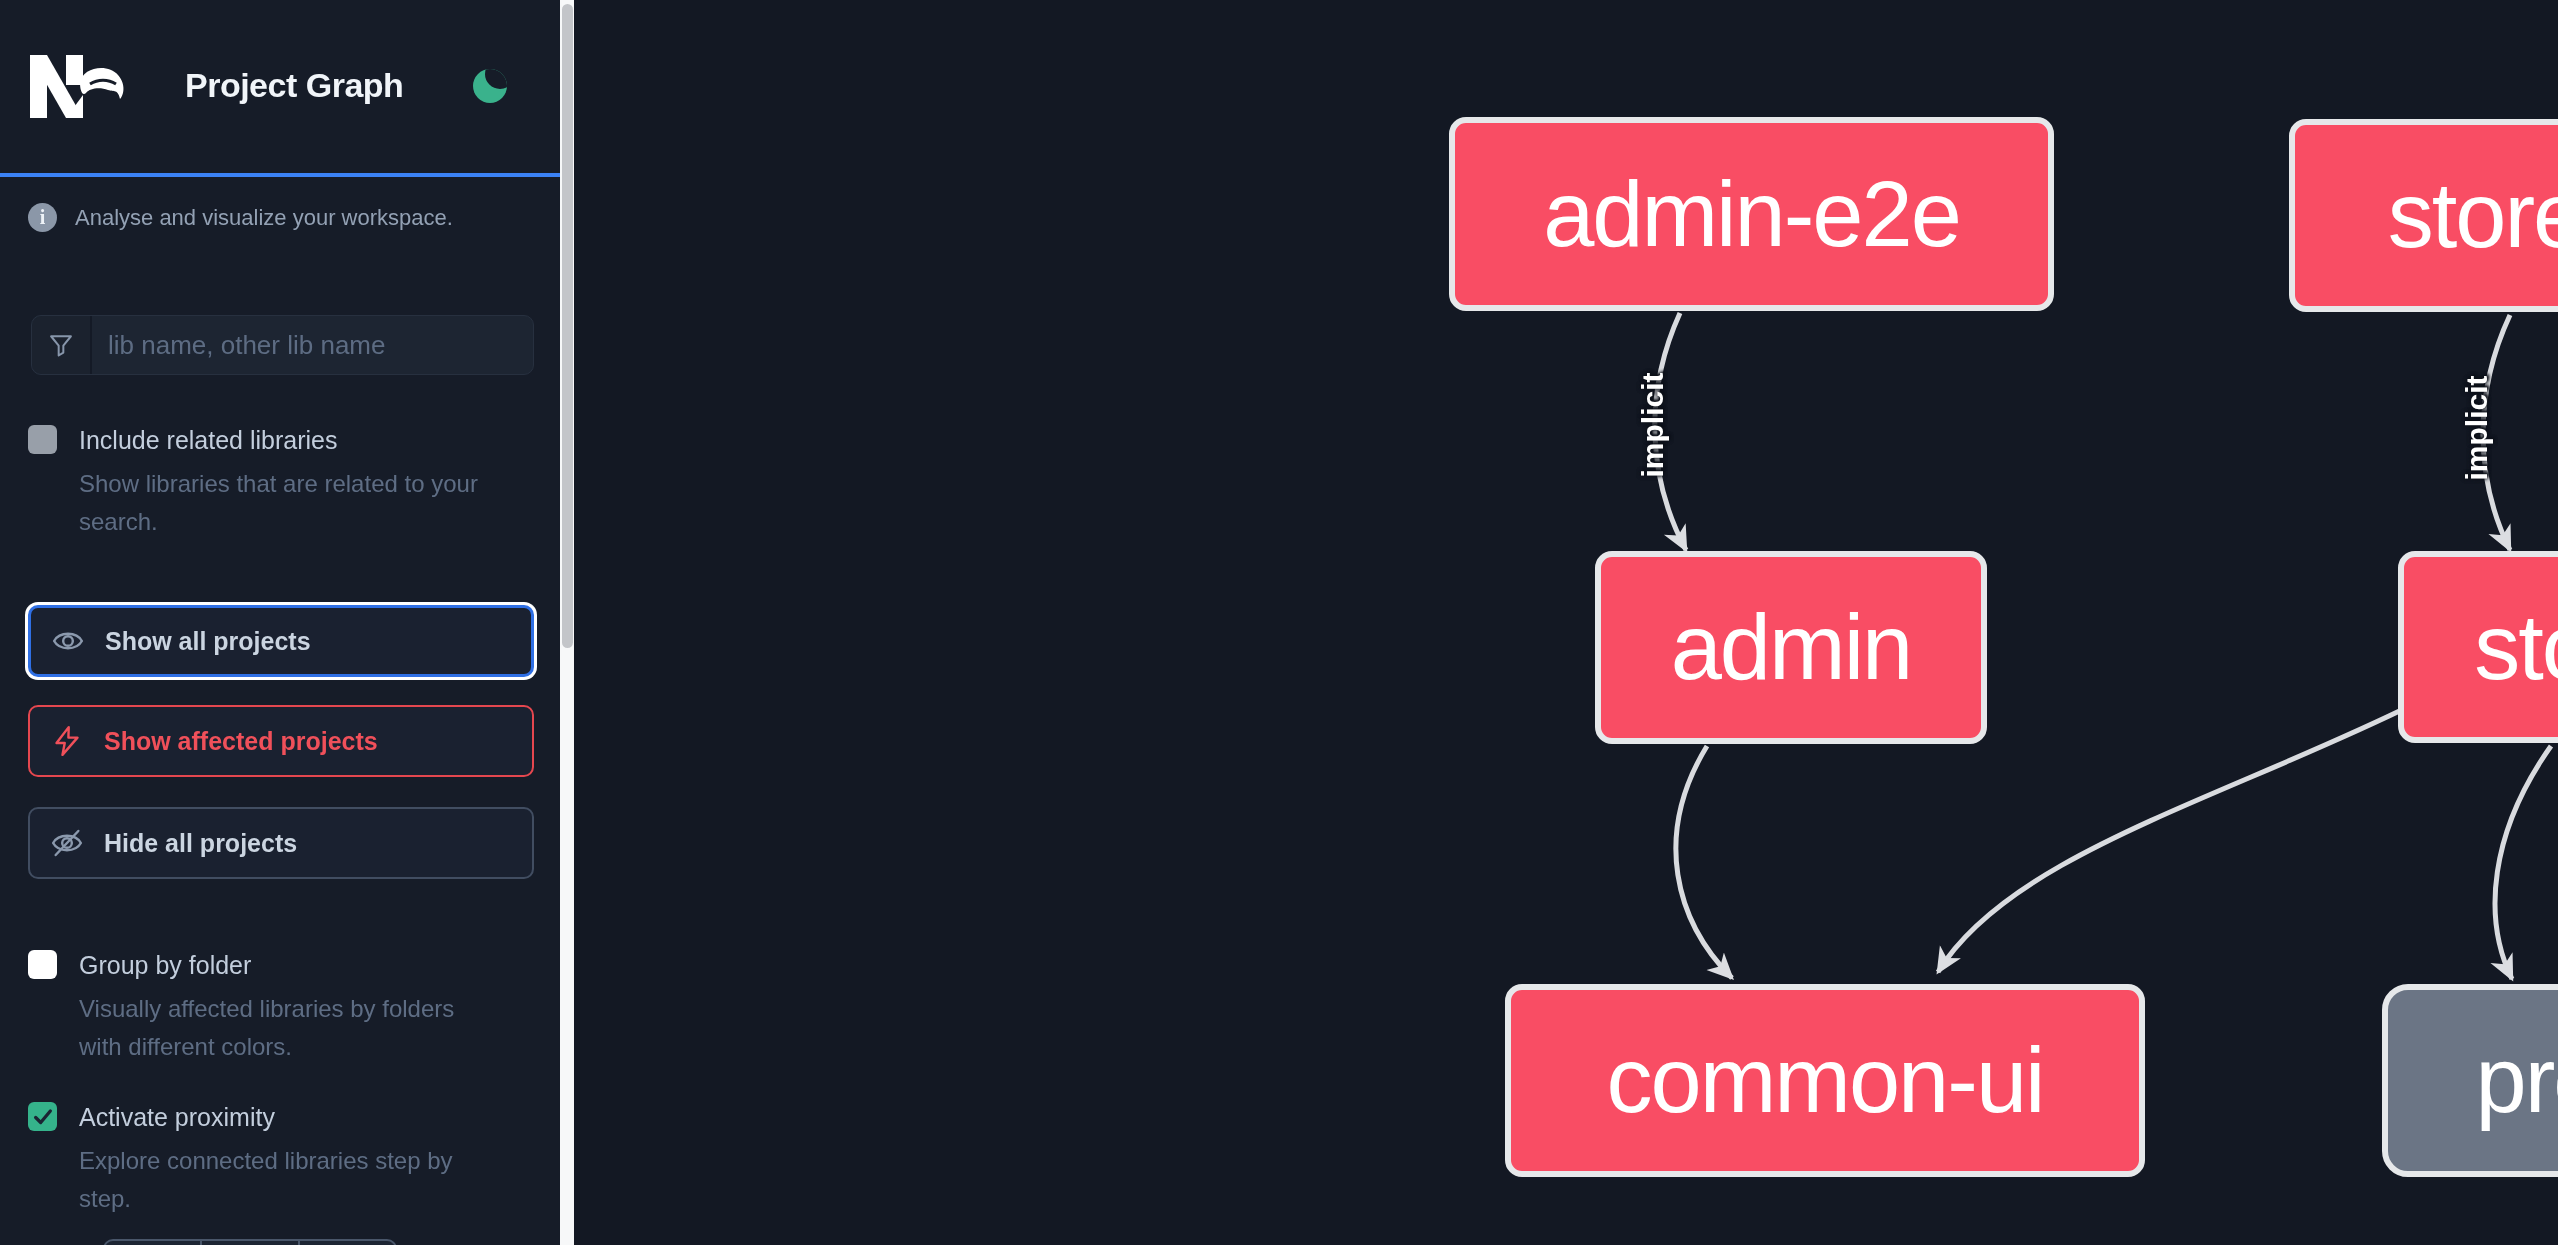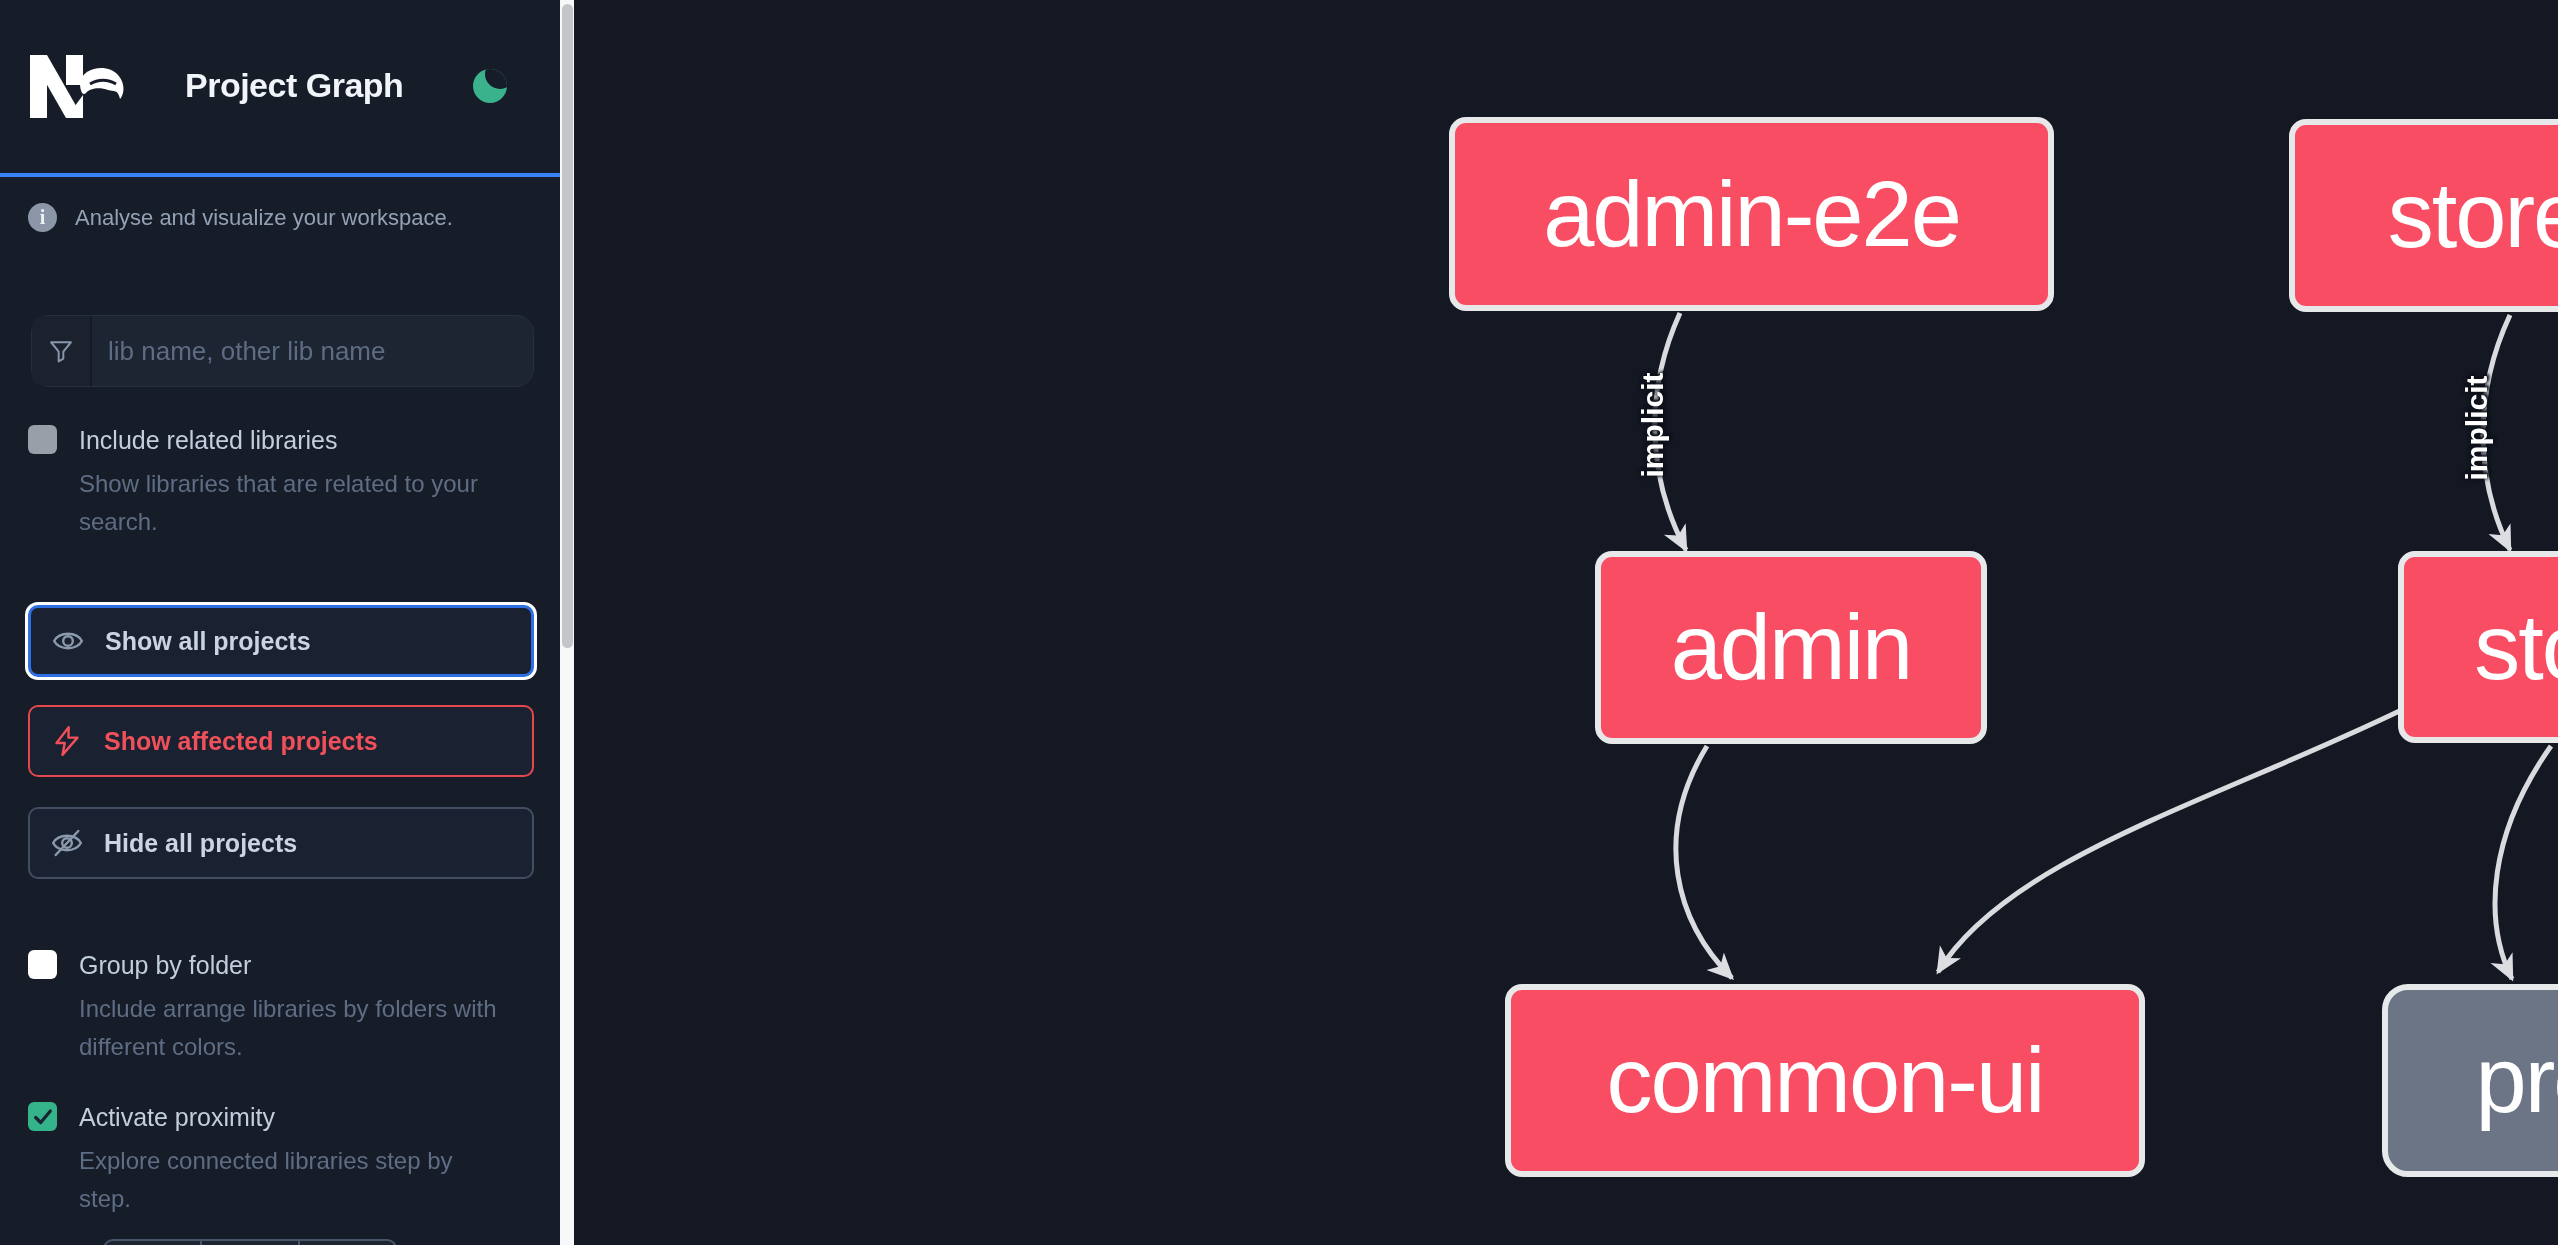--- a/index.html
+++ b/index.html
@@ -12,21 +12,21 @@
   .nx-logo{position:absolute;left:30px;top:55px;width:100px;height:63px;}
   .app-title{position:absolute;left:185px;top:66px;font-size:34px;font-weight:700;color:#f1f5f9;letter-spacing:-.5px;}
   .theme-toggle{position:absolute;left:473px;top:69px;width:36px;height:36px;cursor:pointer;}
   .moon{position:relative;width:34px;height:34px;border-radius:50%;background:#3ab28c;overflow:hidden;}
   .moon:after{content:"";position:absolute;left:12px;top:-10px;width:30px;height:30px;border-radius:50%;background:#161c28;}
 
   .info-row{position:absolute;left:28px;top:203px;display:flex;align-items:center;gap:18px;}
   .info-badge{width:29px;height:29px;border-radius:50%;background:#8b97a8;color:#eef2f7;font-size:20px;font-weight:700;display:flex;align-items:center;justify-content:center;font-family:"Liberation Serif",serif;}
   .info-text{font-size:22px;color:#93a1b4;}
 
-  .search-box{position:absolute;left:31px;top:315px;width:503px;height:72px;background:#1d2532;border:1px solid #27303f;border-radius:18px;display:flex;align-items:center;}
+  .search-box{position:absolute;left:31px;top:315px;width:503px;height:60px;background:#1d2532;border:1px solid #27303f;border-radius:10px;display:flex;align-items:center;}
   .search-iconwrap{width:60px;height:100%;display:flex;align-items:center;justify-content:center;border-right:2px solid #141a26;background:#1b222e;border-radius:10px 0 0 10px;}
   .search-input{flex:1;height:100%;background:transparent;border:none;outline:none;color:#c7d1e0;font-size:26px;padding:0 16px;}
   .search-input::placeholder{color:#5d6c83;}
 
   .chk-row{position:absolute;left:28px;width:506px;}
   .chk-box{position:absolute;left:0;top:0;width:29px;height:29px;border-radius:6px;}
   .chk-gray{background:#989fa9;}
   .chk-white{background:#ffffff;}
   .chk-green{background:#35b38b;display:flex;align-items:center;justify-content:center;}
   .chk-label{position:absolute;left:51px;top:1px;font-size:25px;font-weight:400;color:#c3cedd;white-space:nowrap;}
@@ -126,21 +126,21 @@
           <circle cx="12" cy="12" r="3.4"></circle>
           <line x1="4" y1="20.5" x2="20" y2="3.5"></line>
         </svg>
       </span>
       <span class="btn-label">Hide all projects</span>
     </div>
 
     <div class="chk-row" style="top:950px;height:130px">
       <div class="chk-box chk-white"></div>
       <div class="chk-label">Group by folder</div>
-      <div class="chk-desc">Include arrange libraries by folders with different colors.</div>
+      <div class="chk-desc">Visually affected libraries by folders with different colors.</div>
     </div>
 
     <div class="chk-row" style="top:1102px;height:130px">
       <div class="chk-box chk-green">
         <svg width="22" height="22" viewBox="0 0 24 24" fill="none" stroke="#1b2433" stroke-width="3.6" stroke-linecap="round" stroke-linejoin="round">
           <polyline points="4,12.5 9.5,18 20,5.5"></polyline>
         </svg>
       </div>
       <div class="chk-label">Activate proximity</div>
       <div class="chk-desc">Explore connected libraries step by step.</div>

